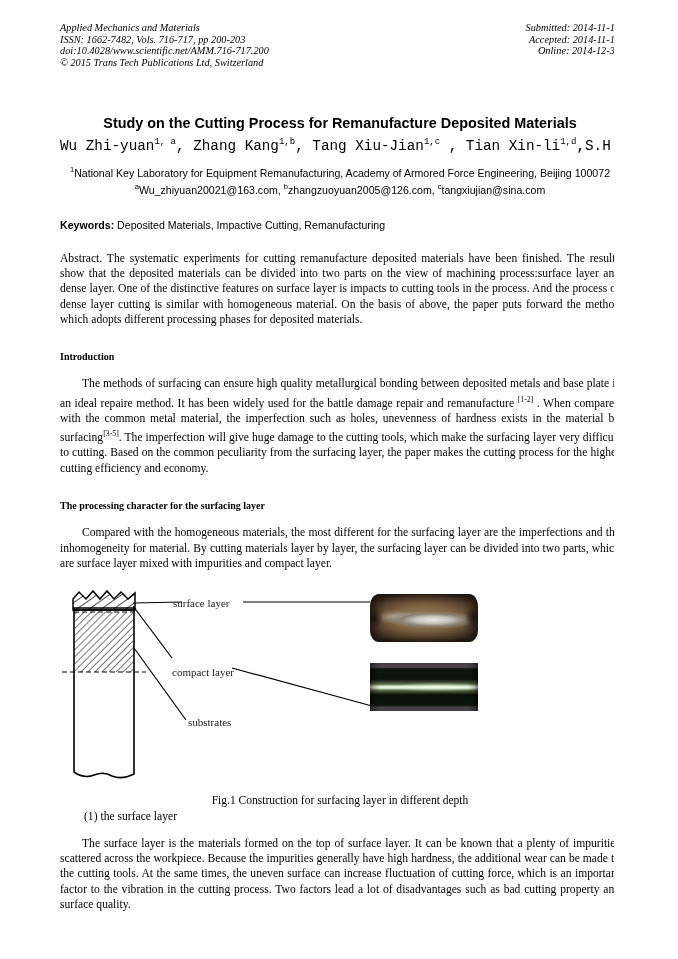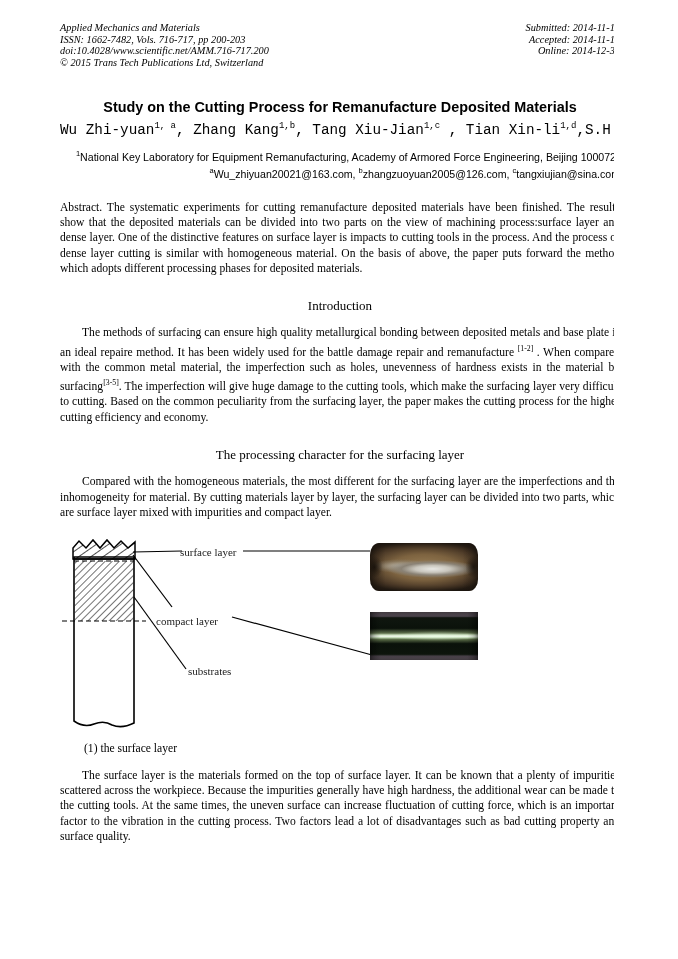--- a/index.html
+++ b/index.html
@@ -49,21 +49,21 @@
   }
   .journal-left div, .journal-right div { white-space: nowrap; }
 
   
   .paper-title {
     text-align: center;
     font-family: "Liberation Sans", sans-serif;
     font-weight: bold;
     font-size: 14.4px;
     line-height: 18px;
-    margin-top: 18px;
+    margin-top: 34px;
   }
 
   
   .authors {
     text-align: right;
     font-family: Liberation Mono, monospace;
     font-size: 14.3px;
     line-height: 20px;
     white-space: nowrap;
   }
@@ -71,21 +71,21 @@
 
   
   .affiliations {
     text-align: center;
     font-family: "Liberation Sans", sans-serif;
     font-size: 10.6px;
     line-height: 14.4px;
     margin-top: 7px;
   }
   .affiliations sup { font-size: 7.5px; vertical-align: super; }
-  .aff-line { display: block; text-align: right; }
+  .aff-line { display: block; }
   .aff-1 { padding: 0 4px; }
 
   
   .keywords {
     font-family: "Liberation Sans", sans-serif;
     font-size: 10.6px;
     line-height: 14px;
     margin-top: 21px;
   }
   .keywords b { font-weight: bold; }
@@ -94,25 +94,24 @@
   .abstract {
     font-size: 11.6px;
     line-height: 15.3px;
     text-align: justify;
     margin-top: 19px;
   }
   .abstract b { font-weight: normal; }
 
   
   .section-head {
-    font-weight: normal;
-    font-size: 13px;
+    font-weight: bold;
+    font-size: 10px;
     line-height: 15px;
     margin-top: 22px;
-    text-align: center;
   }
   .body-par {
     font-size: 11.6px;
     line-height: 15.4px;
     text-align: justify;
     margin-top: 12px;
     text-indent: 22px;
   }
   .body-par sup { font-size: 7.8px; vertical-align: super; }
 
@@ -176,22 +175,22 @@
       linear-gradient(90deg, rgba(0,0,0,0.35) 0%, rgba(0,0,0,0) 10%, rgba(0,0,0,0) 90%, rgba(0,0,0,0.35) 100%);
   }
 
   .fig-label {
     position: absolute;
     font-size: 11px;
     line-height: 13px;
     color: #222;
     white-space: nowrap;
   }
-  .lbl-surface { left: 120px; top: 11px; }
-  .lbl-compact { left: 96px; top: 80px; }
+  .lbl-surface { left: 113px; top: 11px; }
+  .lbl-compact { left: 112px; top: 80px; }
   .lbl-substrates { left: 128px; top: 130px; }
 
   .fig-caption {
     text-align: center;
     font-size: 11.5px;
     line-height: 15px;
     margin-top: 2px;
   }
   .sub-item {
     font-size: 11.6px;
@@ -224,20 +223,21 @@
 
     <div class="authors">
       <span><span>Wu Zhi-yuan</span><sup>1, a</sup><span>, </span></span><span><span>Zhang Kang</span><sup>1,b</sup><span>, </span></span><span><span>Tang Xiu-Jian</span><sup>1,c</sup><span> , </span></span><span><span>Tian Xin-li</span><sup>1,d</sup><span>,</span></span><span><span>S.H.Wang</span><sup>2,e</sup><span>,</span></span>
     </div>
 
     <div class="affiliations">
       <div class="aff-line aff-1"><sup>1</sup><span>National Key Laboratory for Equipment Remanufacturing, Academy of Armored Force Engineering, Beijing 100072</span></div>
       <div class="aff-line"><sup>a</sup><span>Wu_zhiyuan20021@163.com, </span><sup>b</sup><span>zhangzuoyuan2005@126.com, </span><sup>c</sup><span>tangxiujian@sina.com</span></div>
     </div>
 
+    <div class="keywords"><b>Keywords:</b><span> Deposited Materials, Impactive Cutting, Remanufacturing</span></div>
 
     <div class="abstract"><b>Abstract.</b><span> The systematic experiments for cutting remanufacture deposited materials have been finished. The results show that the deposited materials can be divided into two parts on the view of machining process:surface layer and dense layer. One of the distinctive features on surface layer is impacts to cutting tools in the process. And the process of dense layer cutting is similar with homogeneous material. On the basis of above, the paper puts forward the method which adopts different processing phases for deposited materials.</span></div>
 
     <div class="section-head">Introduction</div>
     <div class="body-par"><span>The methods of surfacing can ensure high quality metallurgical bonding between deposited metals and base plate is an ideal repaire method. It has been widely used for the battle damage repair and remanufacture </span><sup>[1-2]</sup><span> . When compared with the common metal material, the imperfection such as holes, unevenness of hardness exists in the material by surfacing</span><sup>[3-5]</sup><span>. The imperfection will give huge damage to the cutting tools, which make the surfacing layer very difficult to cutting. Based on the common peculiarity from the surfacing layer, the paper makes the cutting process for the higher cutting efficiency and economy.</span></div>
 
     <div class="section-head">The processing character for the surfacing layer</div>
     <div class="body-par">Compared with the homogeneous materials, the most different for the surfacing layer are the imperfections and the inhomogeneity for material. By cutting materials layer by layer, the surfacing layer can be divided into two parts, which are surface layer mixed with impurities and compact layer.</div>
 
     <div class="figure-block">
@@ -272,18 +272,19 @@
       </svg>
 
       <div class="fig-label lbl-surface">surface layer</div>
       <div class="fig-label lbl-compact">compact layer</div>
       <div class="fig-label lbl-substrates">substrates</div>
 
       <div class="photo photo-top"></div>
       <div class="photo photo-bottom"></div>
     </div>
 
+    <div class="fig-caption">Fig.1 Construction for surfacing layer in different depth</div>
 
     <div class="sub-item">(1) the surface layer</div>
     <div class="body-par">The surface layer is the materials formed on the top of surface layer. It can be known that a plenty of impurities scattered across the workpiece. Because the impurities generally have high hardness, the additional wear can be made to the cutting tools. At the same times, the uneven surface can increase fluctuation of cutting force, which is an important factor to the vibration in the cutting process. Two factors lead a lot of disadvantages such as bad cutting property and surface quality.</div>
 
   </div>
 </div>
 
 </body></html>

